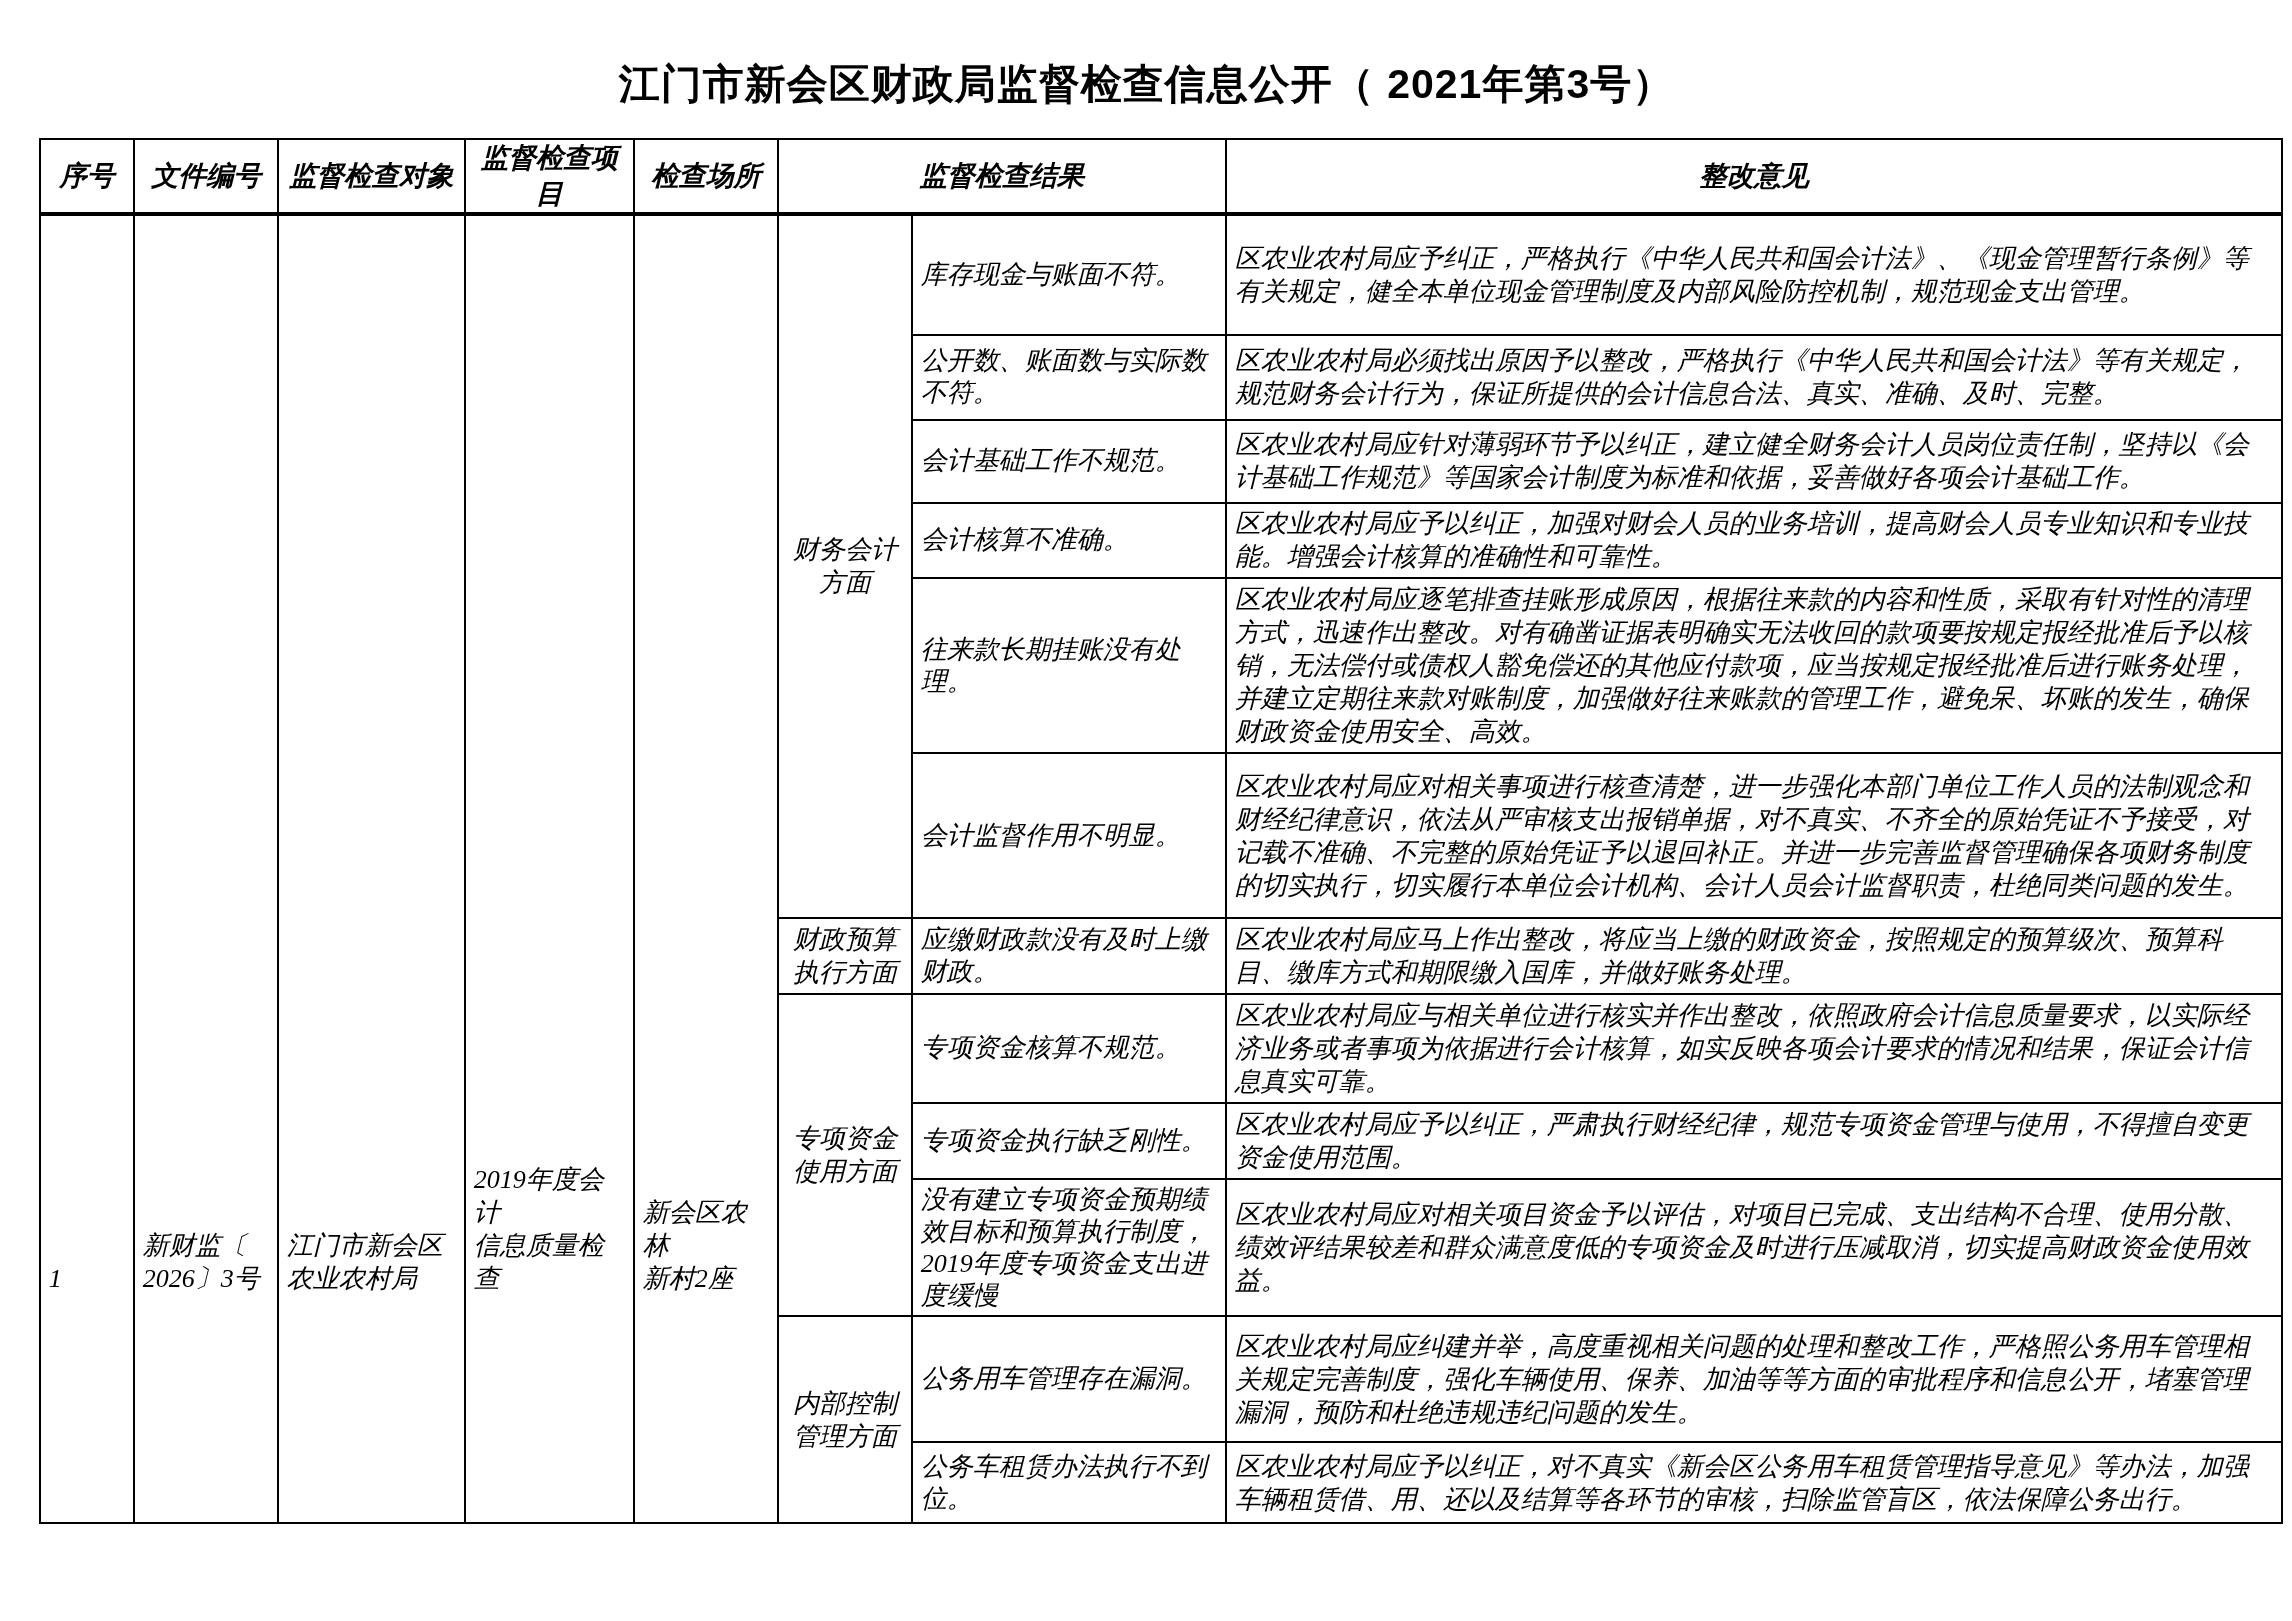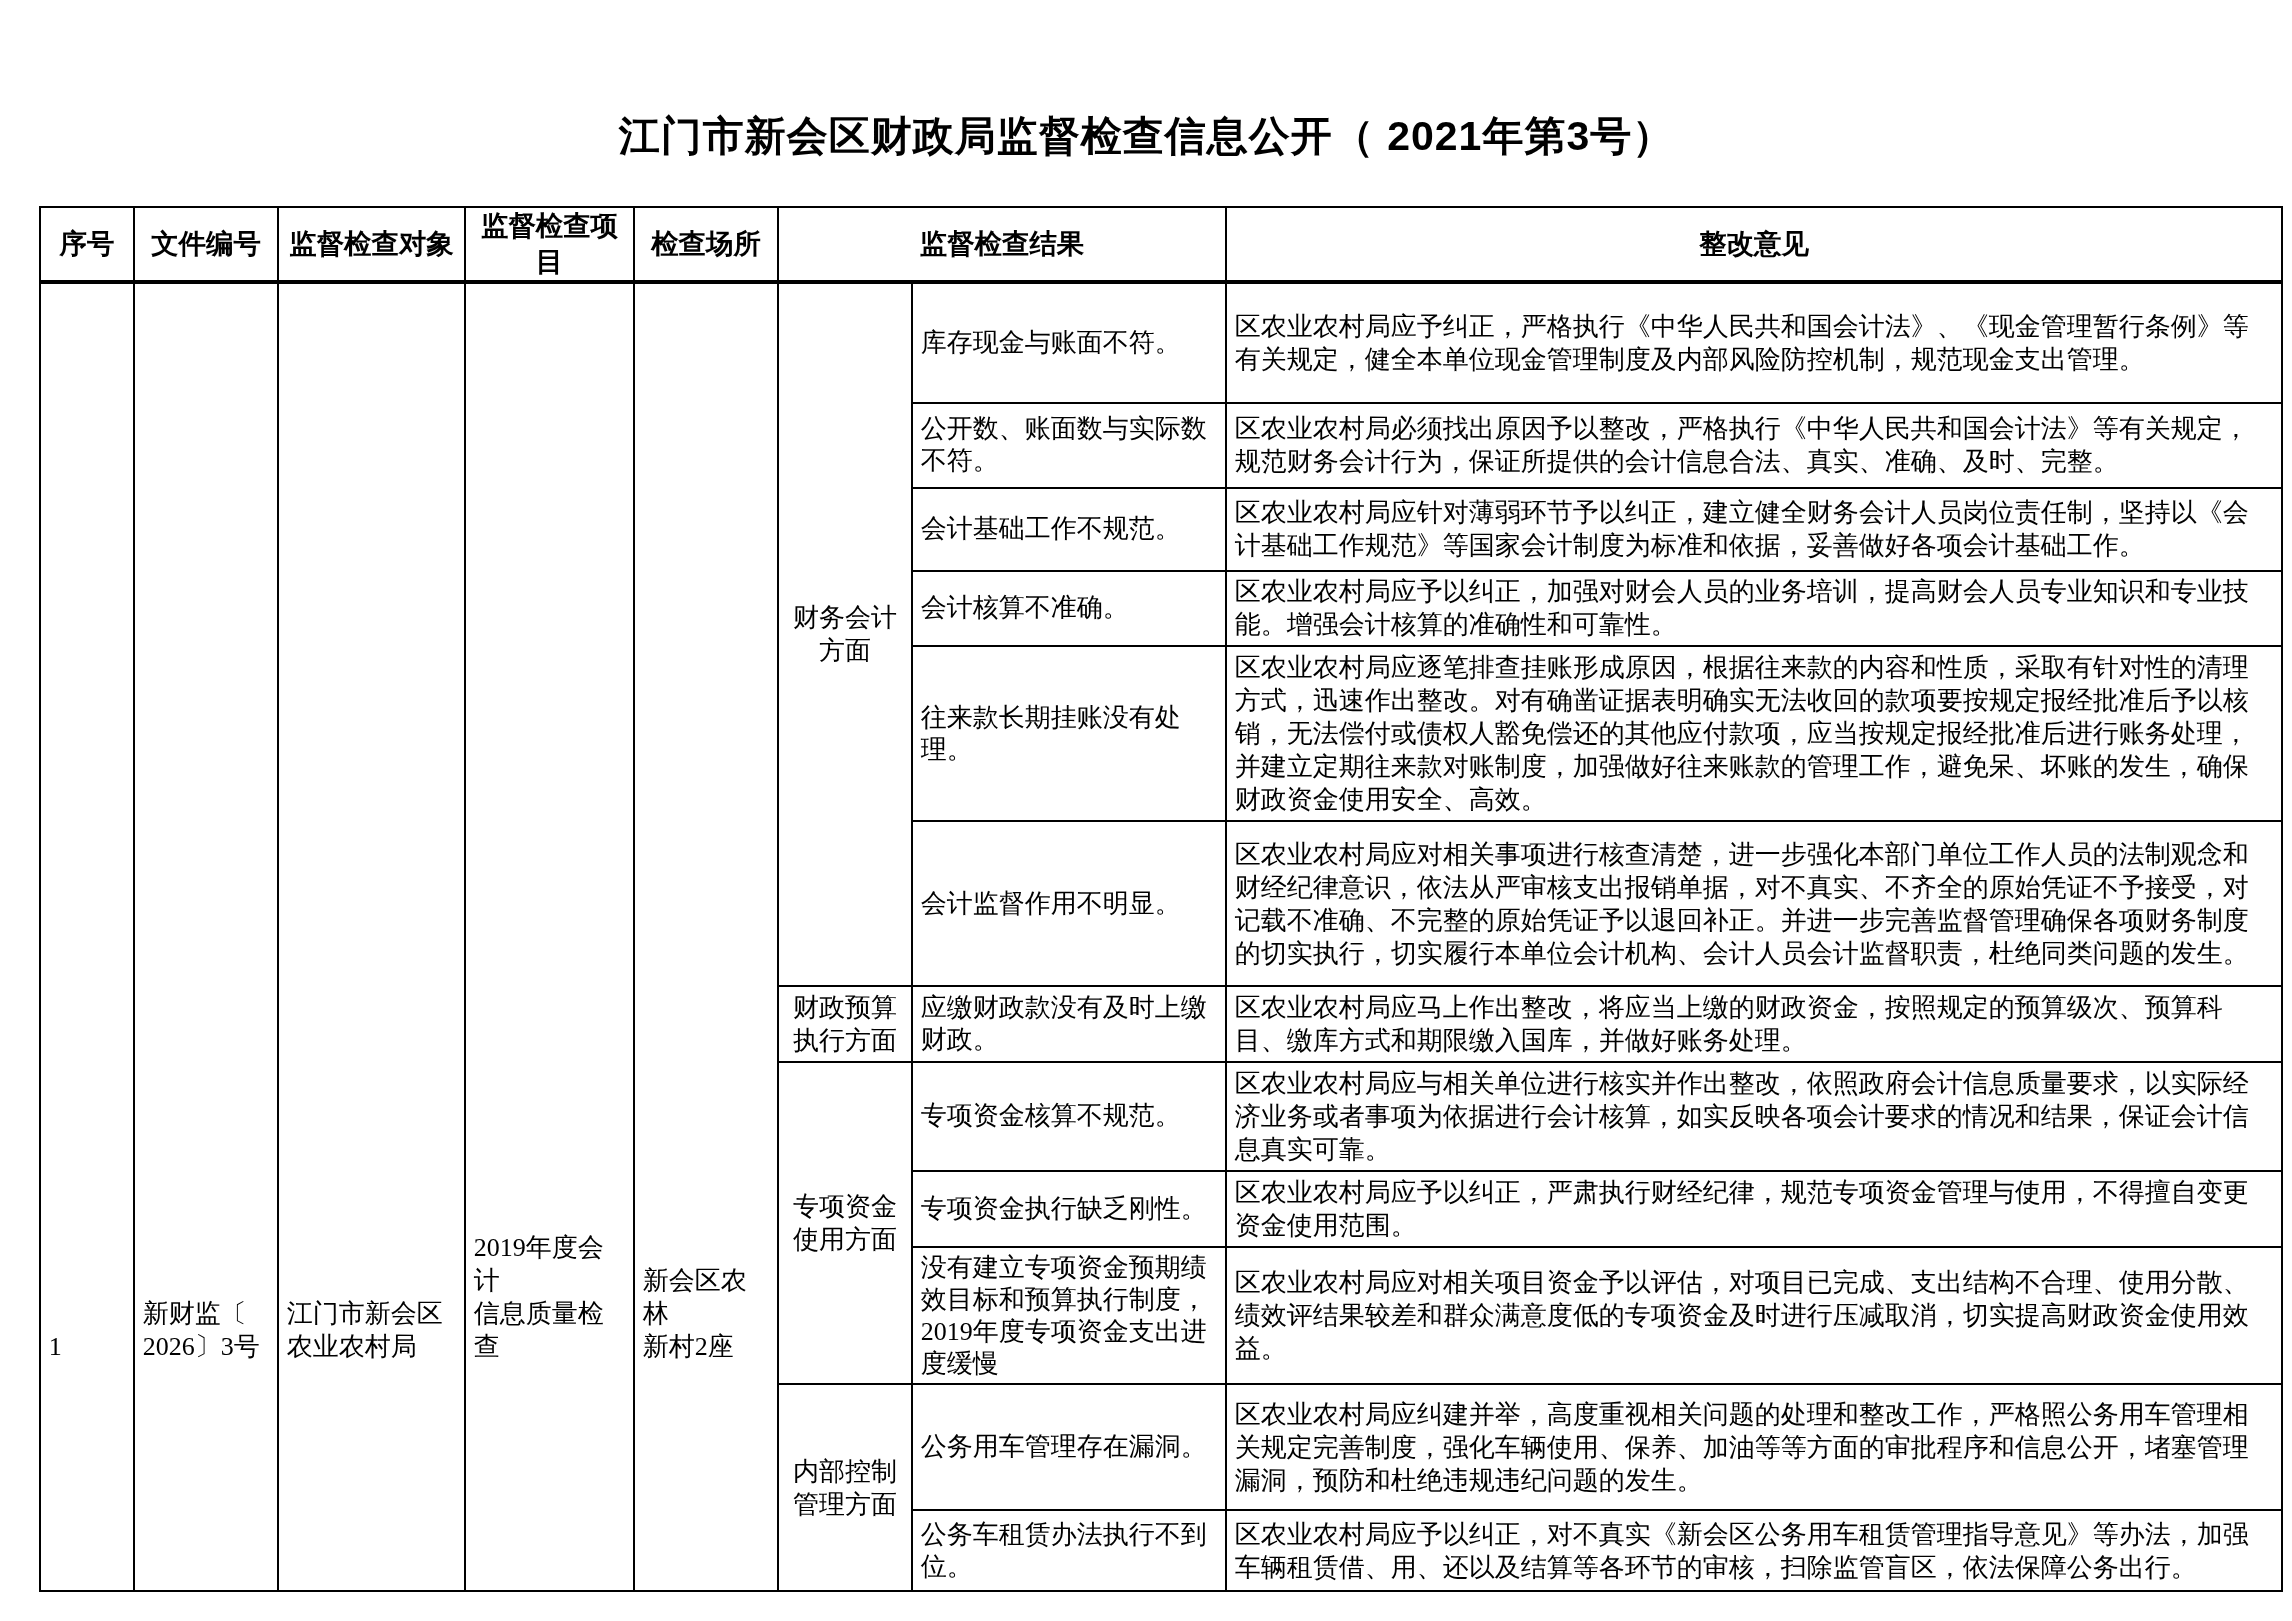--- a/index.html
+++ b/index.html
@@ -9,29 +9,30 @@
     font-family: "Liberation Serif", serif;
     color: #000;
   }
   .page { width: 2293px; height: 1621px; overflow: hidden; background: #fff; }
   .doc-title {
     text-align: center;
     font-family: "Liberation Sans", sans-serif;
     font-weight: bold;
     font-size: 41px;
     letter-spacing: 1px;
-    margin: 16px;
-    padding-top: 93px;
+    margin: 0;
+    padding-top: 57px;
     padding-bottom: 25.5px;
   }
   table.report {
     border-collapse: collapse;
     table-layout: fixed;
     margin-left: 39px;
     width: 2242px;
+    font-style: italic;
   }
   th {
     font-family: "Liberation Sans", sans-serif;
     font-weight: bold;
     font-size: 27.4px;
     text-align: center;
     vertical-align: middle;
     border: 2px solid #000;
     border-bottom: 4.9px solid #000;
     height: 67px;

